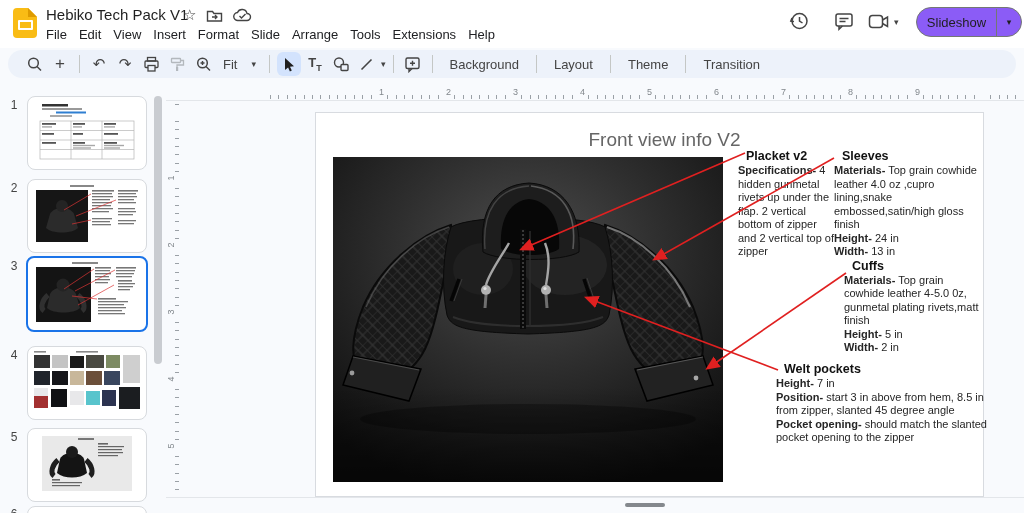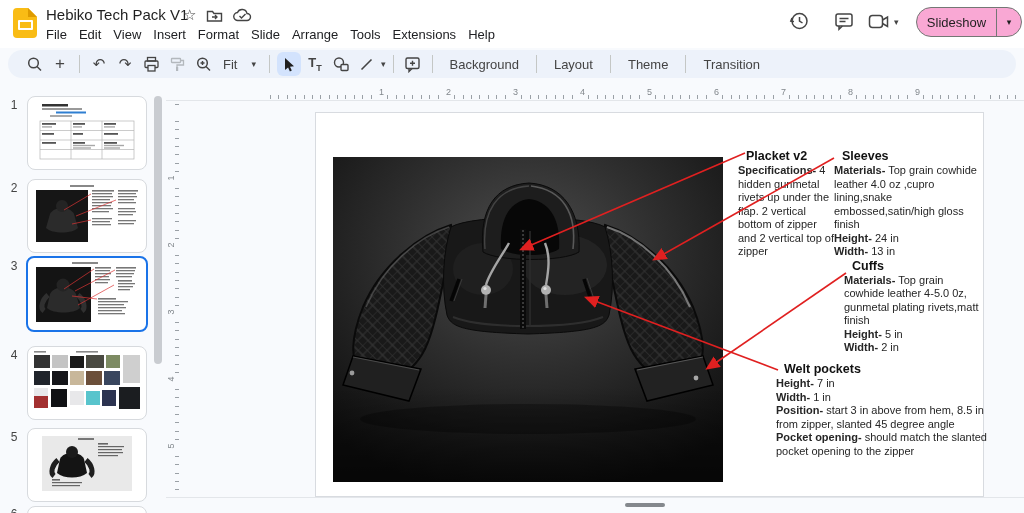--- a/index.html
+++ b/index.html
@@ -11,21 +11,21 @@
   .logo .fold{position:absolute;top:0;right:0;width:0;height:0;border-top:9px solid #fff;border-left:9px solid transparent;}
   .logo .fold2{position:absolute;top:0;right:0;width:0;height:0;border-bottom:9px solid #de9b00;border-right:9px solid transparent;}
   .logo .inner{position:absolute;left:5px;top:12px;width:11px;height:6px;border:2px solid #fff;border-radius:1px;}
   .doc-title{position:absolute;left:46px;top:6px;font-size:15px;font-weight:500;color:#1f1f1f;}
   .title-icons{position:absolute;left:183px;top:7px;display:flex;gap:10px;align-items:center;color:#444;}
   .star{font-size:15px;line-height:16px;}
   .menubar{position:absolute;left:40px;top:25px;display:flex;font-size:13px;color:#202124;}
   .menubar span{padding:2px 6px;border-radius:4px;cursor:default;}
   .hicon{position:absolute;top:10px;width:22px;height:22px;}
   .pill{position:absolute;left:916px;top:7px;width:104px;height:28px;border:1px solid #747775;border-radius:15px;
-        background:#f9a8d4;display:flex;align-items:center;}
+        background:#8b5cf6;display:flex;align-items:center;}
   .pill .lbl{flex:1;text-align:center;font-size:13px;color:#1f1f1f;}
   .pill .sep{width:1px;height:27px;background:#747775;}
   .pill .car{width:24px;text-align:center;font-size:9px;color:#1f1f1f;}
   .caret{font-size:9px;color:#444;}
   
   .toolbar{position:absolute;left:8px;top:50px;width:1008px;height:28px;background:#edf2fa;border-radius:14px;
            display:flex;align-items:center;padding-left:14px;box-sizing:border-box;gap:2px;}
   .tb{display:flex;align-items:center;justify-content:center;height:24px;min-width:24px;border-radius:6px;color:#444;}
   .tb.textbtn{font-size:13px;color:#444;padding:0 10px;}
   .tdiv{width:1px;height:18px;background:#c4c7c5;margin:0 5px;}
@@ -358,20 +358,21 @@
       <rect x="78" y="8" width="20" height="1.6" fill="#888"></rect>
     </svg>
   </div>
 
   <div class="vscroll"></div>
 
   <div id="hruler"></div>
   <div id="vruler"></div>
 
   <div class="page">
+    <div class="slide-title">Front view info V2</div>
 
     <svg class="jacket" viewBox="0 0 390 325">
       <defs>
         <radialGradient id="bgg" cx="50%" cy="30%" r="75%">
           <stop offset="0" stop-color="#4d4d4d"></stop>
             <stop offset="0.45" stop-color="#2f2f2f"></stop>
           <stop offset="0.8" stop-color="#191919"></stop>
             <stop offset="1" stop-color="#0e0e0e"></stop>
         </radialGradient>
         <pattern id="quilt" width="14" height="14" patternUnits="userSpaceOnUse" patternTransform="rotate(45)">
@@ -443,21 +444,20 @@
         <div class="h">Cuffs</div>
         <p><b>Materials-</b> <span>Top grain cowhide leather 4-5.0 0z, gunmetal plating rivets,matt finish</span></p>
         <p><b>Height-</b> <span>5 in</span></p>
         <p><b>Width-</b> <span>2 in</span></p>
       </div>
     </div>
 
     <div class="ann ann-welt">
       <div class="h">Welt pockets</div>
       <p><b>Height-</b> <span>7 in</span></p>
-      <p><b>Width-</b> <span>1 in</span></p>
       <p><b>Position-</b> <span>start 3 in above from hem, 8.5 in from zipper, slanted 45 degree angle</span></p>
       <p><b>Pocket opening-</b> <span>should match the slanted pocket opening to the zipper</span></p>
     </div>
 
     <svg class="arrows" viewBox="0 0 669 385">
       <defs>
         <marker id="ah" markerWidth="9" markerHeight="8" refX="7" refY="4" orient="auto">
           <polygon points="0,0 9,4 0,8" fill="#e02020"></polygon>
         </marker>
       </defs>

